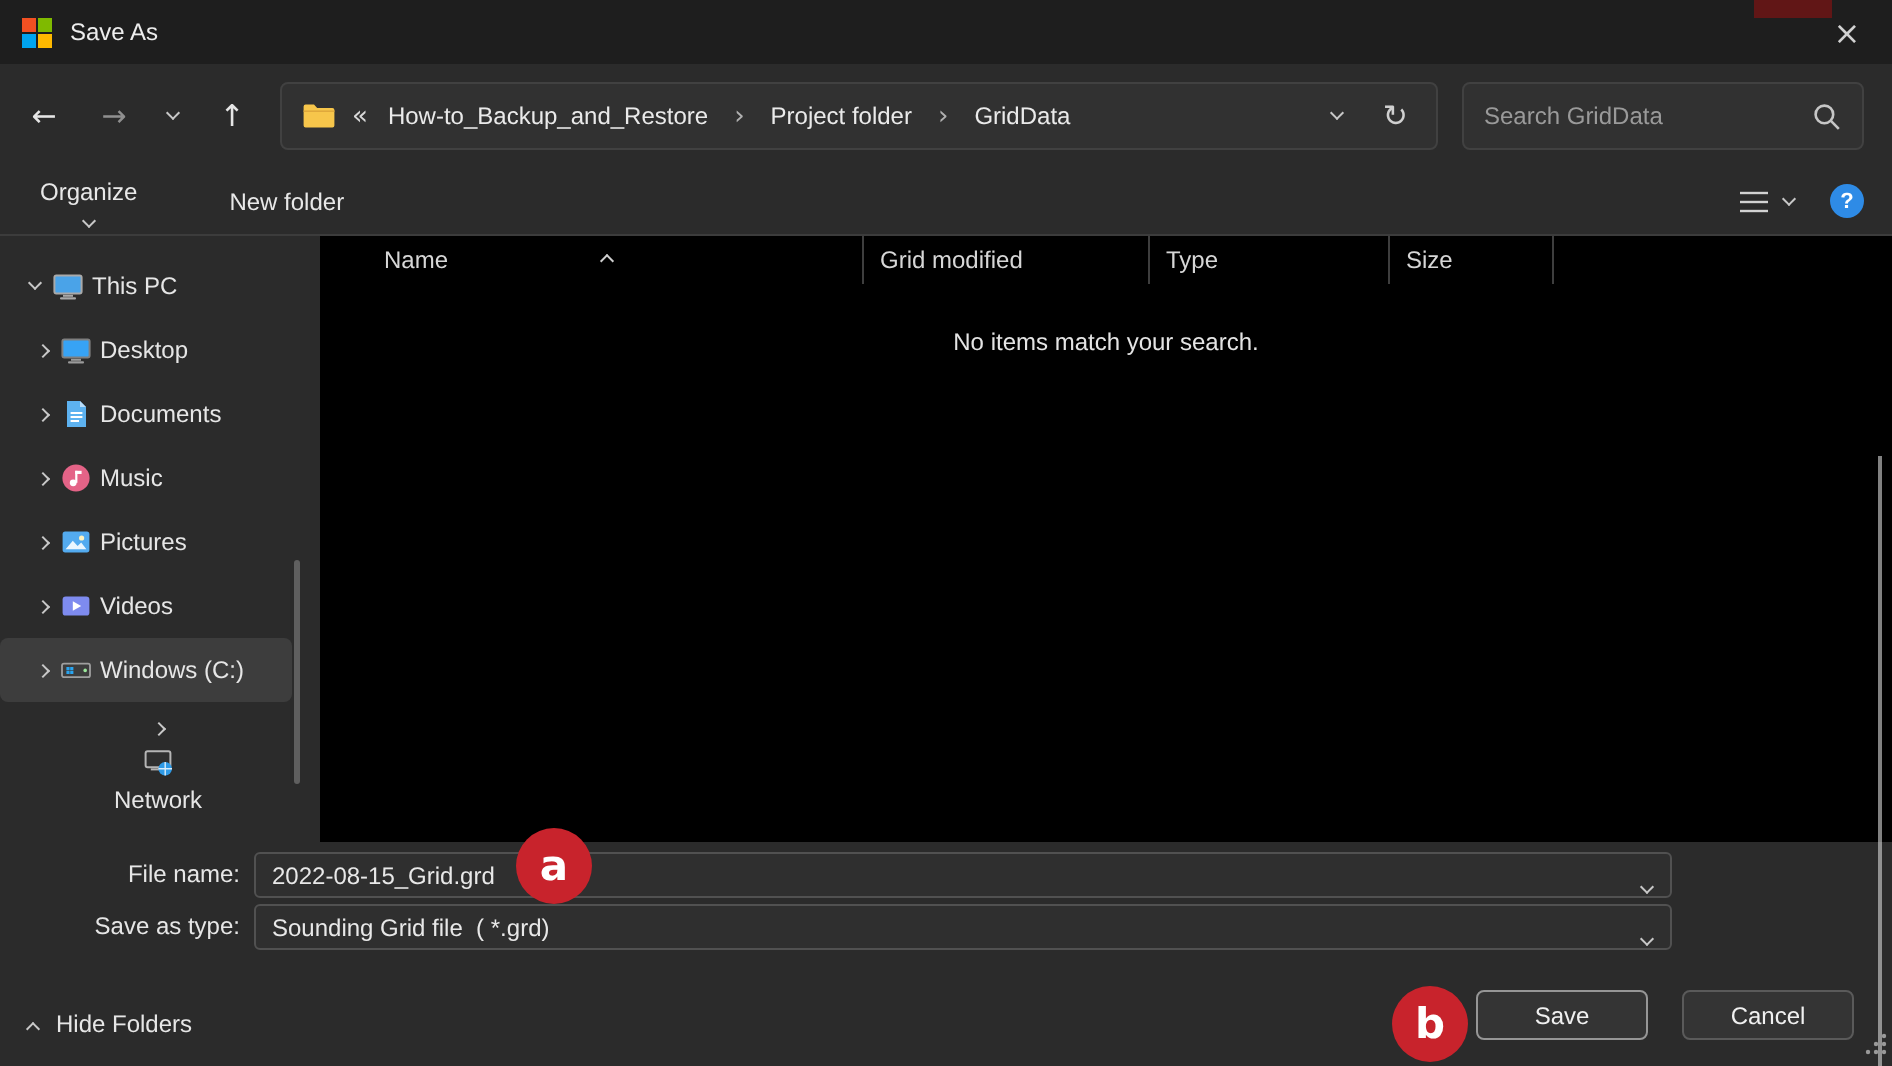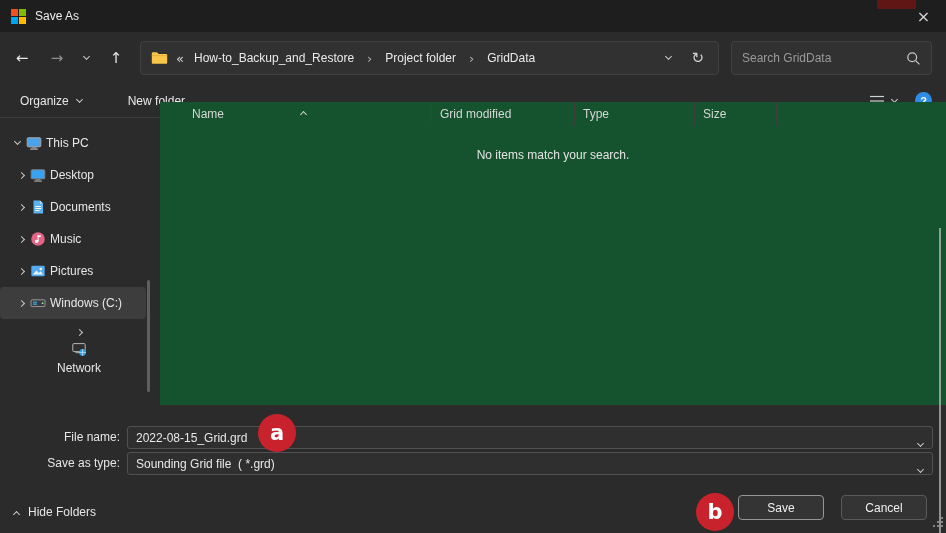--- a/index.html
+++ b/index.html
@@ -49,21 +49,21 @@
     background: #313131; border: 1px solid #414141; border-radius: 4px;
     display: flex; align-items: center; padding: 0 10px; gap: 6px; }
   .search-input { flex: 1; min-width: 0; background: transparent; border: none; outline: none;
     color: #e0e0e0; font-size: 12px; font-family: inherit; }
   .search-input::placeholder { color: #9a9a9a; }
 
   
   .commandbar { position: absolute; top: 84px; left: 0; right: 0; height: 33px;
     display: flex; align-items: center; }
   .cmd-item { display: flex; align-items: center; gap: 8px; padding: 6px 10px; color: #e8e8e8; border-radius: 4px; }
-  #organize { margin-left: 10px; }
+  #organize { margin-left: 10px; flex-direction: column; }
   #new-folder { margin-left: 26px; }
   .cmd-right { position: absolute; right: 14px; display: flex; align-items: center; gap: 18px; }
   .view-btn { display: flex; align-items: center; gap: 7px; }
   .help-btn { width: 17px; height: 17px; border-radius: 50%; background: #2e8be6; color: #fff;
     font-size: 11px; font-weight: bold; display: flex; align-items: center; justify-content: center; }
   .hr { position: absolute; top: 117px; left: 0; right: 0; height: 1px; background: #3c3c3c; }
 
   
   .sidebar { position: absolute; top: 118px; left: 0; width: 160px; height: 303px; padding-top: 9px; overflow: hidden; }
   .tree-item { height: 32px; display: flex; align-items: center; gap: 4px;
@@ -71,36 +71,36 @@
   .tree-item.child { padding-left: 16px; }
   .tree-item.selected { background: #3d3d3d; }
   .tree-item.gap-top { margin-top: 8px; flex-direction: column; }
   .tree-chev { width: 10px; height: 10px; display: flex; align-items: center; justify-content: center; flex-shrink: 0; }
   .tree-icon { width: 16px; height: 16px; flex-shrink: 0; display: flex; align-items: center; justify-content: center; }
   .tree-label { white-space: nowrap; }
   .sidebar-scrollbar { position: absolute; left: 147px; top: 280px; width: 3px; height: 112px;
     background: #5f5f5f; border-radius: 2px; }
 
   
-  .filelist { position: absolute; top: 102px; left: 160px; right: 0; height: 303px; background: #14532d; }
+  .filelist { position: absolute; top: 118px; left: 160px; right: 0; height: 303px; background: #000000; }
   .list-header { position: relative; height: 24px; display: flex; color: #d6d6d6; align-items: center; }
   .col { height: 24px; display: flex; align-items: center; border-right: 1px solid #3e3e3e; }
   .col-name { width: 272px; padding-left: 32px; }
   .col-date { width: 143px; padding-left: 8px; }
   .col-type { width: 120px; padding-left: 8px; }
   .col-size { width: 82px;  padding-left: 8px; }
   .sort-caret { position: absolute; left: 141px; top: 4px; }
   .sort-caret .chev { border-color: #cfcfcf; width: 5px; height: 5px; border-width: 1.3px; }
   .empty-msg { margin-top: 22px; text-align: center; color: #e4e4e4; }
 
   
   .field-label { position: absolute; left: 0; width: 120px; text-align: right; color: #e6e6e6; }
   #file-name-label { top: 430px; }
   #save-type-label { top: 456px; }
-  .combo { position: absolute; left: 127px; width: 806px; height: 23px;
+  .combo { position: absolute; left: 127px; width: 709px; height: 23px;
     background: #2f2f2f; border: 1px solid #515151; border-radius: 3px;
     display: flex; align-items: center; padding: 0 24px 0 8px; }
   #file-name-combo { top: 426px; }
   #save-type-combo { top: 452px; }
   .combo .combo-chev { position: absolute; right: 9px; top: 8px; }
   .combo input { flex: 1; min-width: 0; background: transparent; border: none; outline: none;
     color: #e8e8e8; font-size: 12px; font-family: inherit; }
   .combo .combo-text { white-space: pre; color: #e8e8e8; }
 
   
@@ -267,20 +267,32 @@
           <span class="chev right small"></span>
         </span>
       <span class="tree-icon">
         <svg width="16" height="16" viewBox="0 0 16 16">
             <rect x="1.3" y="2.8" width="13.4" height="10.4" rx="1.3" fill="#53abf0"></rect>
             <circle cx="10.8" cy="6" r="1.3" fill="#fff3c0"></circle>
             <path d="M2.8 11.6 L6.4 7.4 L8.8 10 L10.6 8.2 L13.2 11.6 z" fill="#eaf6ff"></path>
           </svg>
       </span>
       <span class="tree-label">Pictures</span>
+    </div>
+    <div class="tree-item child">
+      <span class="tree-chev">
+          <span class="chev right small"></span>
+        </span>
+      <span class="tree-icon">
+        <svg width="16" height="16" viewBox="0 0 16 16">
+            <rect x="1.3" y="3.2" width="13.4" height="9.6" rx="1.6" fill="#7e8bef"></rect>
+            <path d="M6.4 5.6 v4.8 l4.2 -2.4 z" fill="#fff"></path>
+          </svg>
+      </span>
+      <span class="tree-label">Videos</span>
     </div>
     <div class="tree-item child selected">
       <span class="tree-chev">
           <span class="chev right small"></span>
         </span>
       <span class="tree-icon">
         <svg width="16" height="16" viewBox="0 0 16 16">
             <rect x="1" y="4.8" width="14" height="6.8" rx="1" fill="#3c3c3c" stroke="#9f9f9f" stroke-width=".9"></rect>
             <g fill="#29a5f1">
               <rect x="3.2" y="6.5" width="1.6" height="1.6"></rect>

